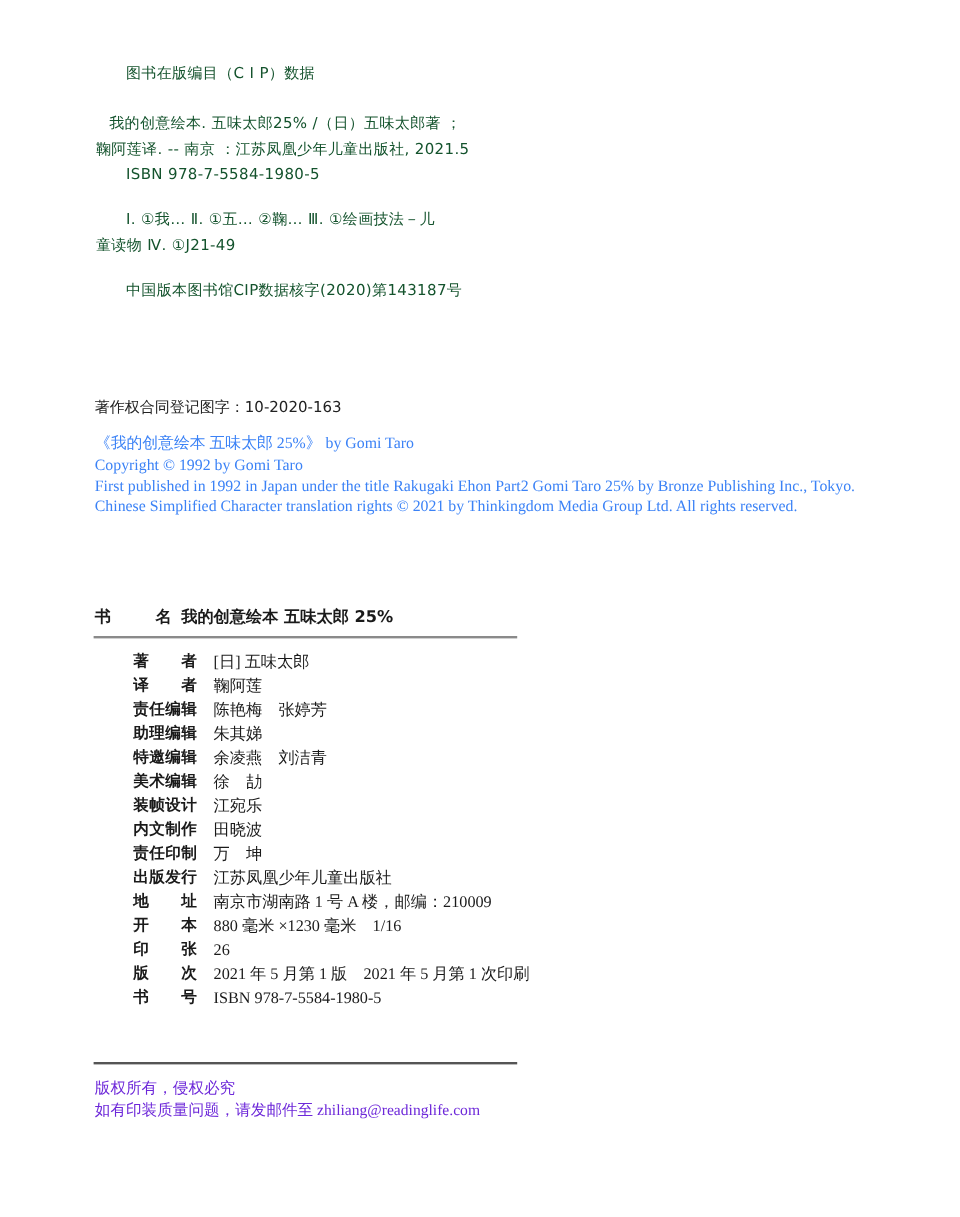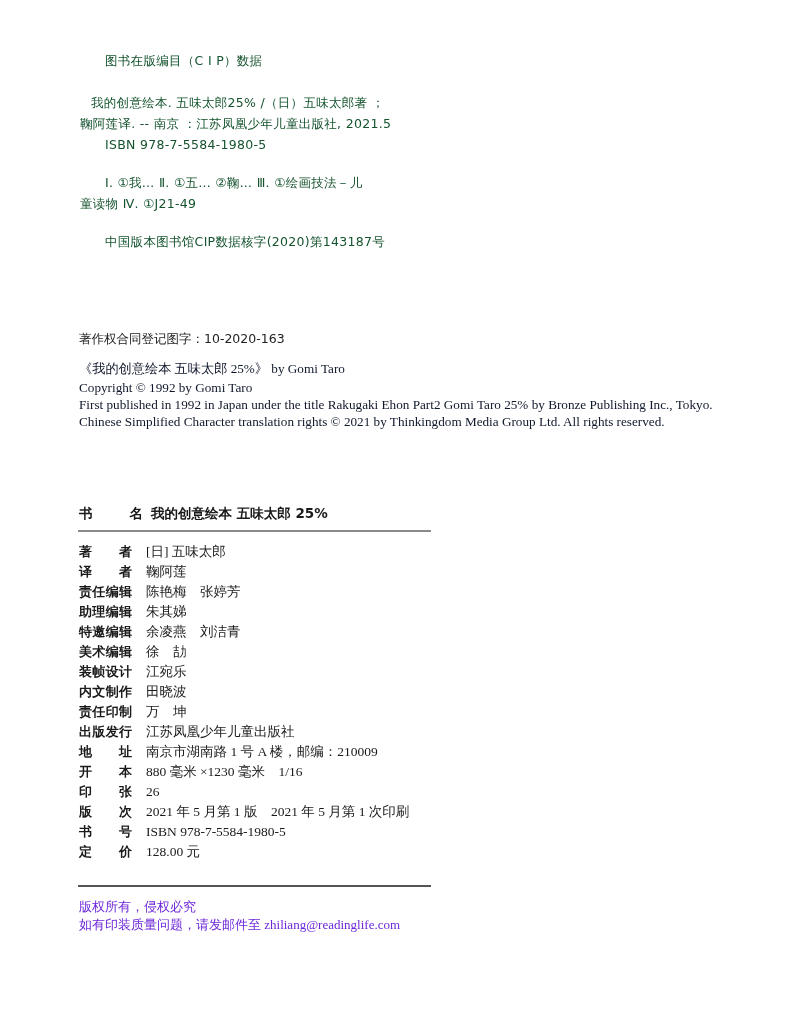--- a/index.html
+++ b/index.html
@@ -12,36 +12,36 @@
     .cip-title { left: 105px; top: 53px; }
     .cip-l1 { left: 91px; top: 95px; }
     .cip-l2 { left: 80px; top: 116px; }
     .cip-l3 { left: 105px; top: 137px; }
     .cip-l4 { left: 105px; top: 175px; }
     .cip-l5 { left: 80px; top: 196px; }
     .cip-l6 { left: 105px; top: 234px; }
 
     .reg { left: 79px; top: 331px; font-size: 12.5px; color: #222; }
 
-    .eng { left: 79px; font-size: 13.2px; color: #0f172a; }
+    .eng { left: 79px; font-size: 13.2px; color: #3b82f6; }
     .eng1 { top: 360px; }
     .eng2 { top: 380px; }
     .eng3 { top: 397px; }
     .eng4 { top: 414px; }
 
     .bookname { left: 79px; top: 505px; font-size: 13.5px; font-weight: bold; }
     .bookname .lbl { display: inline-block; width: 64px; text-align: justify; text-align-last: justify; margin-right: 8px; }
 
     .rule { position: absolute; left: 78px; width: 353px; }
     .rule-top { top: 530px; height: 2px; background: #8a8a8a; }
     .rule-bottom { top: 885px; height: 1.5px; background: #555; }
 
     .credits { position: absolute; left: 79px; top: 542px; }
     .row { height: 20px; line-height: 20px; display: flex; align-items: center; }
-    .row .lbl { width: 53px; font-family: "DejaVu Sans", "Liberation Sans", sans-serif; font-weight: bold; font-size: 13px; text-align: justify; text-align-last: justify; margin-right: 14px; color: #1a1a1a; }
+    .row .lbl { width: 53px; font-family: "DejaVu Sans", "Liberation Sans", sans-serif; font-weight: bold; font-size: 13px; text-align: justify; text-align-last: justify; margin-right: 14px; color: #1a1a1a; margin-left: 32px; }
     .row .val { font-family: "Liberation Serif", "DejaVu Serif", serif; font-size: 13.5px; color: #1a1a1a; white-space: nowrap; }
 
     .footer { left: 79px; font-size: 13px; font-family: "Liberation Serif", "DejaVu Serif", serif; color: #6d28d9; }
     .footer1 { top: 898px; }
     .footer2 { top: 916px; }
   </style>
 </head>
 <body>
 
 <div class="abs sans cip cip-title">图书在版编目（C I P）数据</div>
@@ -119,22 +119,18 @@
       <span class="val">26</span>
     </div>
   <div class="row">
       <span class="lbl">版次</span>
       <span class="val">2021 年 5 月第 1 版　2021 年 5 月第 1 次印刷</span>
     </div>
   <div class="row">
       <span class="lbl">书号</span>
       <span class="val">ISBN  978-7-5584-1980-5</span>
     </div>
-  <div class="row">
-      <span class="lbl">定价</span>
-      <span class="val">128.00 元</span>
-    </div>
 </div>
 
 <div class="rule rule-bottom"></div>
 
 <div class="abs footer footer1">版权所有，侵权必究</div>
 <div class="abs footer footer2">如有印装质量问题，请发邮件至 zhiliang@readinglife.com</div>
 
 </body></html>

